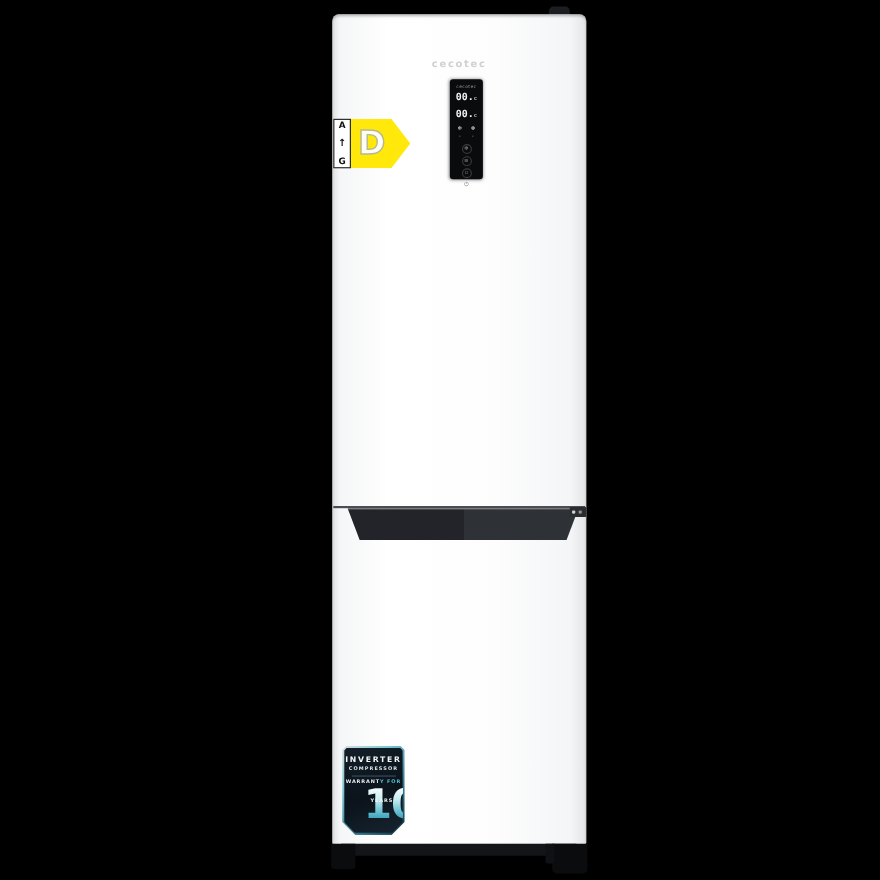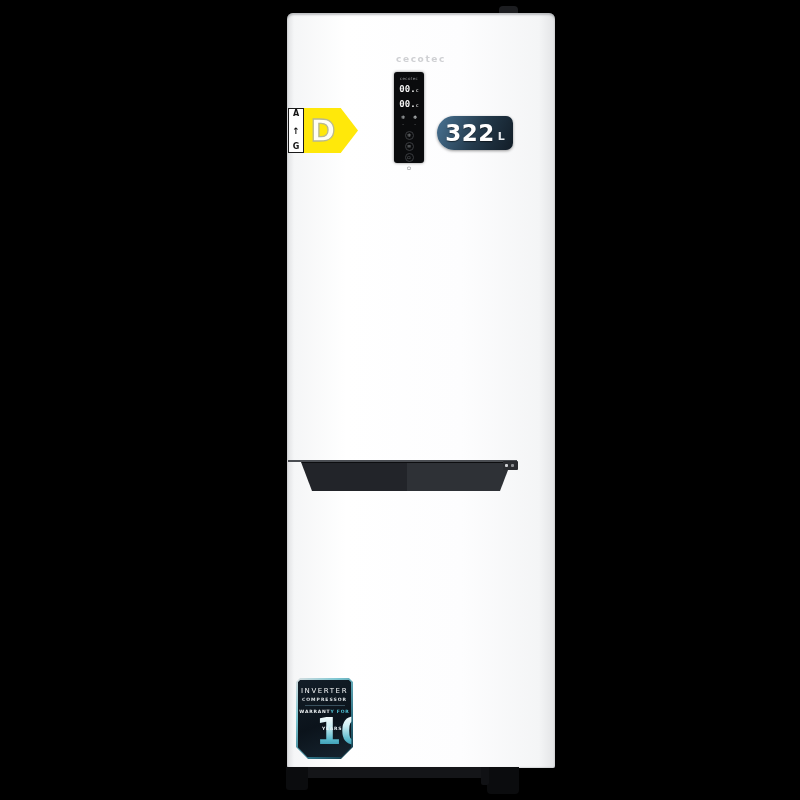--- a/index.html
+++ b/index.html
@@ -1,21 +1,21 @@
 <!DOCTYPE html>
 <html><head>
 <meta charset="utf-8">
 <style>
   html,body{margin:0;padding:0;background:#000;}
   *{box-sizing:border-box;}
   .stage{position:relative;width:800px;height:800px;background:#000;overflow:hidden;
          font-family:"DejaVu Sans","Liberation Sans",sans-serif;}
 
   
-  .fridge{position:absolute;left:287px;top:13px;width:268px;height:755px;
+  .fridge{position:absolute;left:302px;top:13px;width:231px;height:755px;
           background:linear-gradient(90deg,#dfe0e2 0,#f5f6f7 7px,#ffffff 22%,#fdfdfe 65%,#f4f5f6 94%,#e3e4e6 100%);
           border-radius:6px 6px 2px 2px;
           box-shadow:inset 0 2px 2px rgba(120,122,126,.45), inset 0 -1px 1px rgba(160,162,166,.35);}
   .hinge-cap{position:absolute;left:499px;top:6px;width:19px;height:10px;background:#1c1d20;
              border-radius:4px 4px 0 0;}
   .brand{position:absolute;left:0;top:41px;width:100%;text-align:center;
          font-size:9px;letter-spacing:1.6px;color:#cfd0d3;font-weight:bold;}
 
   
   .panel{position:absolute;left:107px;top:59px;width:30px;height:91px;background:#0a0b0d;
@@ -68,21 +68,21 @@
 
   
   .warranty{position:absolute;left:9px;top:665px;width:57px;height:81px;
             background:linear-gradient(135deg,#d9dee0 0%,#7fc7d2 30%,#2a6d80 70%,#10303d 100%);
             clip-path:polygon(4px 0,53px 0,57px 4px,57px 69px,45px 81px,12px 81px,0 69px,0 4px);
             padding:1.6px;}
   .warranty-in{width:100%;height:100%;
                clip-path:polygon(3px 0,50.8px 0,53.8px 3px,53.8px 67.5px,43.5px 77.8px,10.3px 77.8px,0 67.5px,0 3px);
                background:linear-gradient(160deg,#131e28 0%,#0b131b 55%,#16242f 100%);
                display:flex;flex-direction:column;align-items:center;padding-top:7px;position:relative;}
-  .w-l1{font-size:7px;font-weight:normal;letter-spacing:1.6px;color:#f4f6f7;}
+  .w-l1{font-size:7px;font-weight:bold;letter-spacing:1.6px;color:#f4f6f7;}
   .w-l2{font-size:4.5px;font-weight:bold;letter-spacing:1px;color:#dfe4e7;margin-top:2px;}
   .w-div{width:40px;height:1px;background:#38505d;margin-top:3px;}
   .w-l3{font-size:4.5px;font-weight:bold;letter-spacing:.8px;color:#eef2f4;margin-top:3px;}
   .w-l3 .teal{color:#4fc0d2;}
   .w-num{position:relative;margin-top:-2px;font-size:37px;font-weight:bold;line-height:40px;
          background:linear-gradient(180deg,#ffffff 5%,#cdeff4 35%,#55b6ca 70%,#1d7a92 100%);
          -webkit-background-clip:text;background-clip:text;color:transparent;letter-spacing:-1px;margin-left:32px;}
   .w-years{position:absolute;right:9px;top:46px;font-size:4.5px;font-weight:bold;
            letter-spacing:.8px;color:#eaf5f7;}
 
@@ -129,24 +129,20 @@
       <div class="energy-scale">
         <span class="ltr">A</span>
         <span class="arr">↑</span>
         <span class="ltr">G</span>
       </div>
       <div class="energy-arrow">
         <span class="rating">D</span>
       </div>
     </div>
 
-    <div class="capacity">
-      <span class="num">322</span>
-      <span class="unit">L</span>
-    </div>
 
     <div class="door-gap"></div>
     <div class="handle"></div>
     <div class="hinge-mid">
         <i class="a"></i>
         <i class="b"></i>
       </div>
 
     <div class="warranty">
       <div class="warranty-in">

